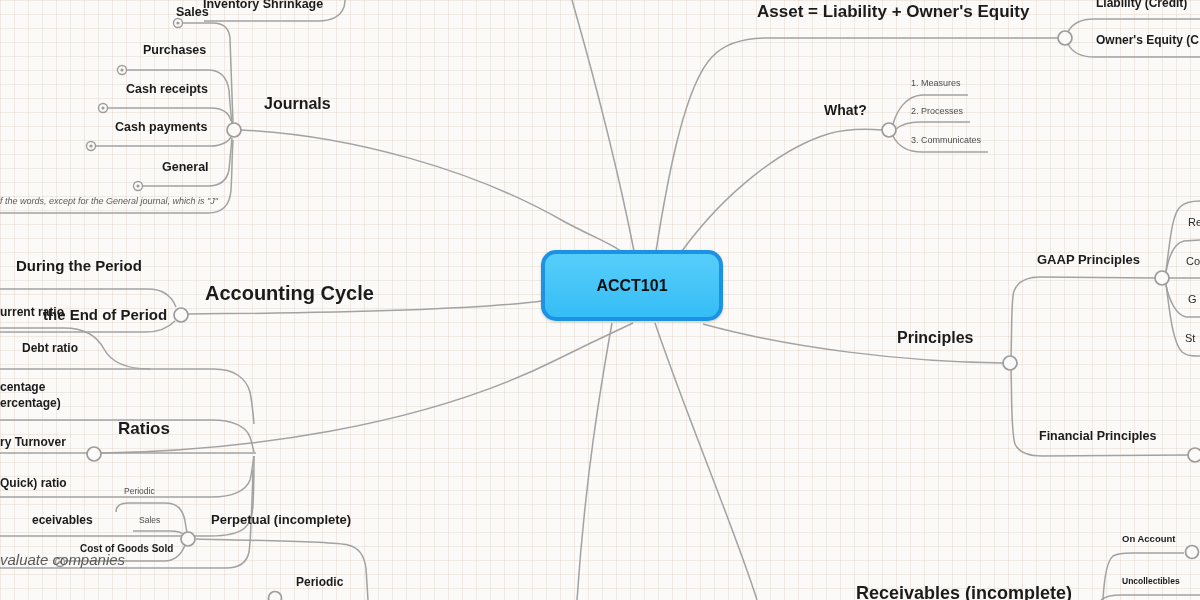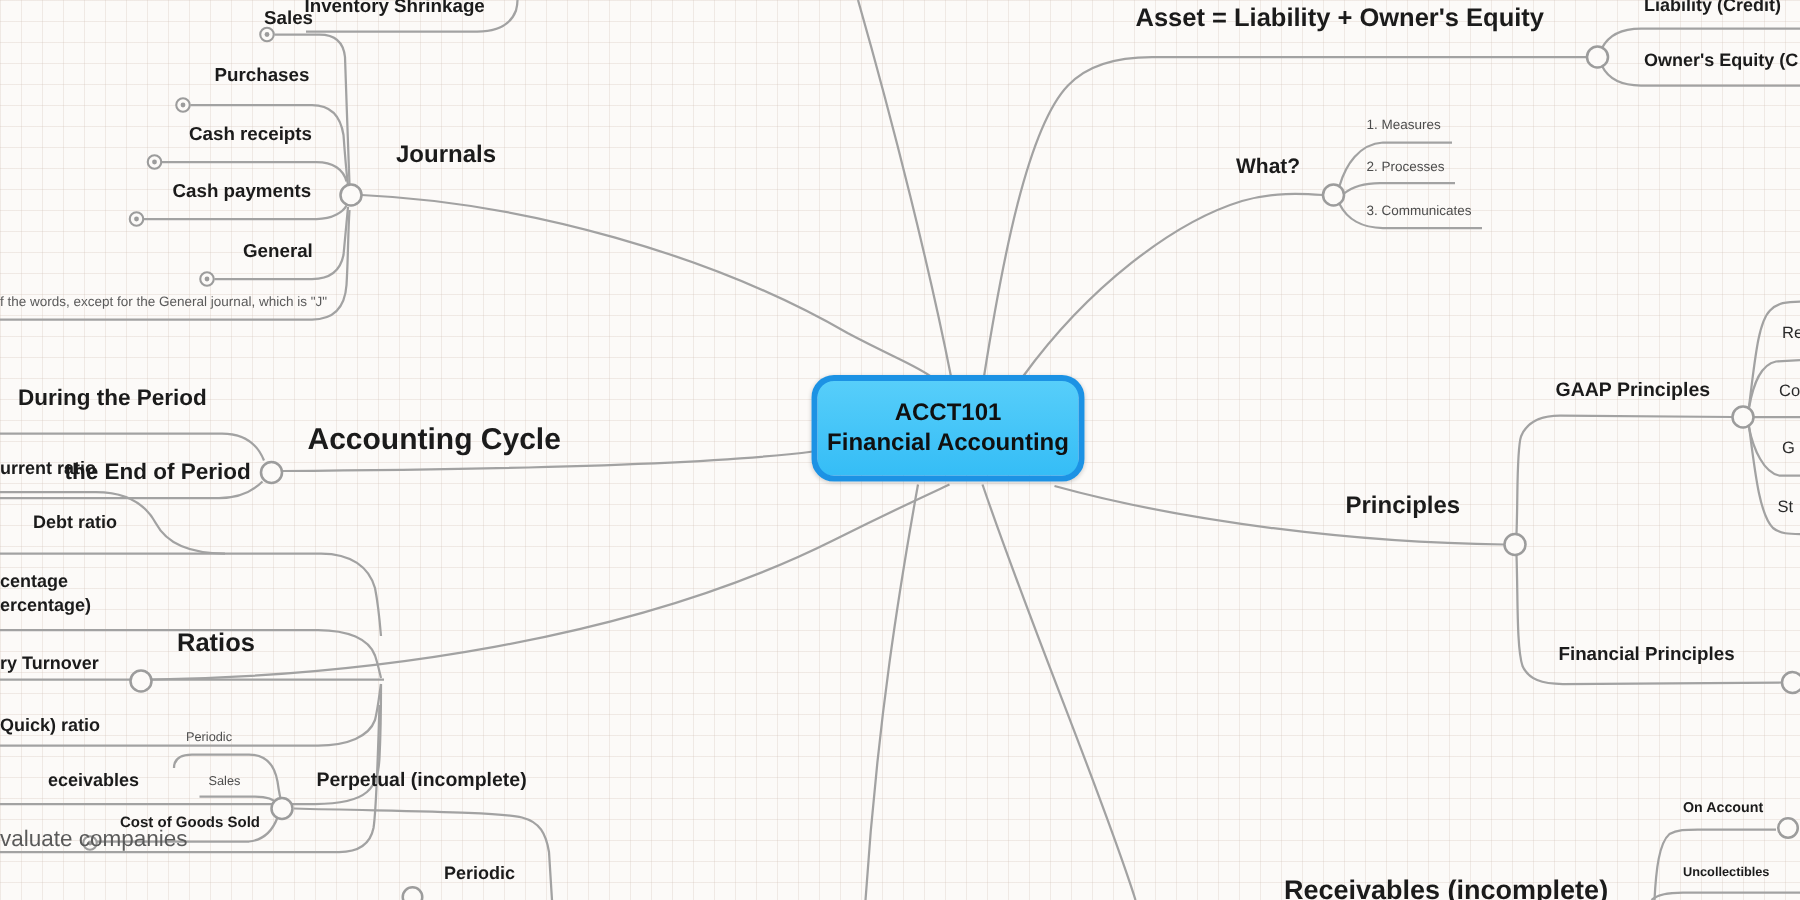--- a/index.html
+++ b/index.html
@@ -9,21 +9,21 @@
     background-image:
       linear-gradient(to right, rgba(214,196,188,.32) 1px, transparent 1px),
       linear-gradient(to bottom, rgba(214,196,188,.32) 1px, transparent 1px);
     background-size:14px 14px;
     font-family:"Liberation Sans",sans-serif;
   }
   svg.wires{position:absolute;left:0;top:0;}
   svg.wires path{fill:none;stroke:#a2a2a2;stroke-width:1.5;}
   .lbl{position:absolute;white-space:nowrap;font-weight:bold;color:#1b1b1b;line-height:1.1;}
   .sm{font-weight:normal;color:#4d4d4d;}
-  .note{font-weight:normal;color:#5a5a5a;}
+  .note{font-weight:normal;font-style:italic;color:#5a5a5a;}
   .frag{font-weight:normal;color:#2a2a2a;}
   .center-node{
     position:absolute;left:541px;top:250px;width:182px;height:71px;
     box-sizing:border-box;border:4px solid #1C92E4;border-radius:15px;
     background:linear-gradient(#57CEFA,#35BDF6);
     display:flex;flex-direction:column;align-items:center;justify-content:center;
     font-weight:bold;font-size:16px;color:#101010;line-height:20px;
     box-shadow:0 1px 3px rgba(0,0,0,.18);
   }
 </style>
@@ -110,21 +110,20 @@
     <circle cx="91" cy="146" r="1.6" fill="#9c9c9c"></circle>
     <circle cx="138" cy="186" r="4.5" fill="#FCFAF8" stroke="#9c9c9c" stroke-width="1.4"></circle>
     <circle cx="138" cy="186" r="1.6" fill="#9c9c9c"></circle>
     <circle cx="60" cy="562" r="4.5" fill="#FCFAF8" stroke="#9c9c9c" stroke-width="1.4"></circle>
     <circle cx="60" cy="562" r="1.6" fill="#9c9c9c"></circle>
   </g>
 </svg>
 
 <div class="center-node">
   <div>ACCT101</div>
-  <div>Financial Accounting</div>
 </div>
 
 <div class="lbl" style="left:264px;top:95px;font-size:16px;">Journals</div>
 <div class="lbl" style="left:176px;top:6px;font-size:12.5px;">Sales</div>
 <div class="lbl" style="left:143px;top:44px;font-size:12.5px;">Purchases</div>
 <div class="lbl" style="left:126px;top:83px;font-size:12.5px;">Cash receipts</div>
 <div class="lbl" style="left:115px;top:121px;font-size:12.5px;">Cash payments</div>
 <div class="lbl" style="left:162px;top:161px;font-size:12.5px;">General</div>
 <div class="lbl note" style="left:0px;top:197px;font-size:9px;">f the words, except for the General journal, which is "J"</div>
 
@@ -142,21 +141,21 @@
 <div class="lbl" style="left:897px;top:329px;font-size:16px;">Principles</div>
 <div class="lbl" style="left:1037px;top:253px;font-size:13px;">GAAP Principles</div>
 <div class="lbl frag" style="left:1188px;top:177px;font-size:11px;margin-left:35px;">En</div>
 <div class="lbl frag" style="left:1188px;top:216px;font-size:11px;">Re</div>
 <div class="lbl frag" style="left:1186px;top:255px;font-size:11px;">Co</div>
 <div class="lbl frag" style="left:1188px;top:293px;font-size:11px;">G</div>
 <div class="lbl frag" style="left:1185px;top:332px;font-size:11px;">St</div>
 <div class="lbl" style="left:1039px;top:430px;font-size:12.5px;">Financial Principles</div>
 
 <div class="lbl" style="left:205px;top:282px;font-size:20px;">Accounting Cycle</div>
-<div class="lbl" style="left:12px;top:258px;font-size:15px;">During the Period</div>
+<div class="lbl" style="left:0px;top:258px;font-size:15px;padding-left:16px;">During the Period</div>
 <div class="lbl" style="left:0px;top:307px;font-size:15px;padding-left:43px;">the End of Period</div>
 
 <div class="lbl" style="left:118px;top:420px;font-size:17px;">Ratios</div>
 <div class="lbl" style="left:0px;top:306px;font-size:12px;">urrent ratio</div>
 <div class="lbl" style="left:22px;top:342px;font-size:12px;">Debt ratio</div>
 <div class="lbl" style="left:0px;top:381px;font-size:12px;">centage</div>
 <div class="lbl" style="left:0px;top:397px;font-size:12px;">ercentage)</div>
 <div class="lbl" style="left:0px;top:436px;font-size:12px;">ry Turnover</div>
 <div class="lbl" style="left:0px;top:477px;font-size:12px;">Quick) ratio</div>
 <div class="lbl" style="left:0px;top:514px;font-size:12px;padding-left:32px;">eceivables</div>

